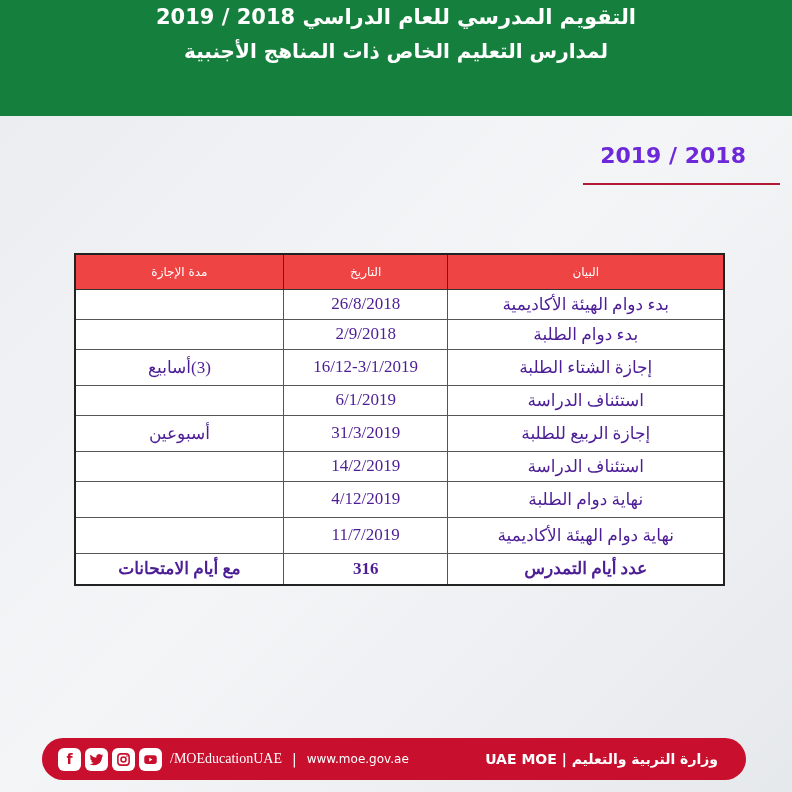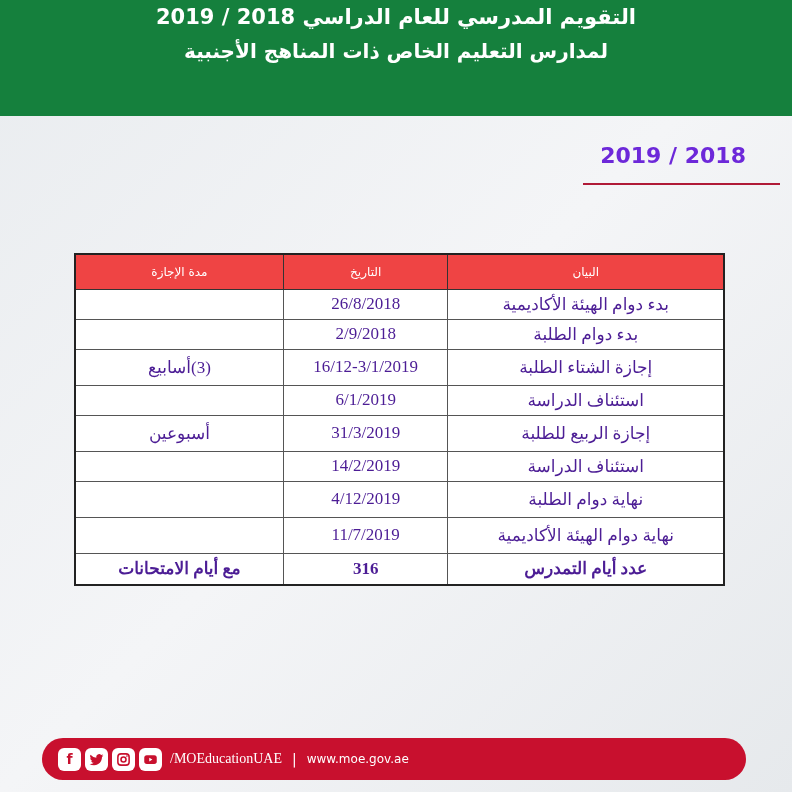--- a/index.html
+++ b/index.html
@@ -154,13 +154,14 @@
     <span class="ico">
       <svg viewBox="0 0 24 24">
           <rect x="2" y="5" width="20" height="14" rx="4" fill="#c8102e"></rect>
           <path d="M10 9l5 3-5 3z" fill="#fff"></path>
         </svg>
     </span>
   </div>
   <span class="handle">/MOEducationUAE</span>
   <span class="sep">|</span>
   <span class="site">www.moe.gov.ae</span>
+  <span class="ministry">وزارة التربية والتعليم | UAE MOE</span>
 </div>
 
 </body></html>

